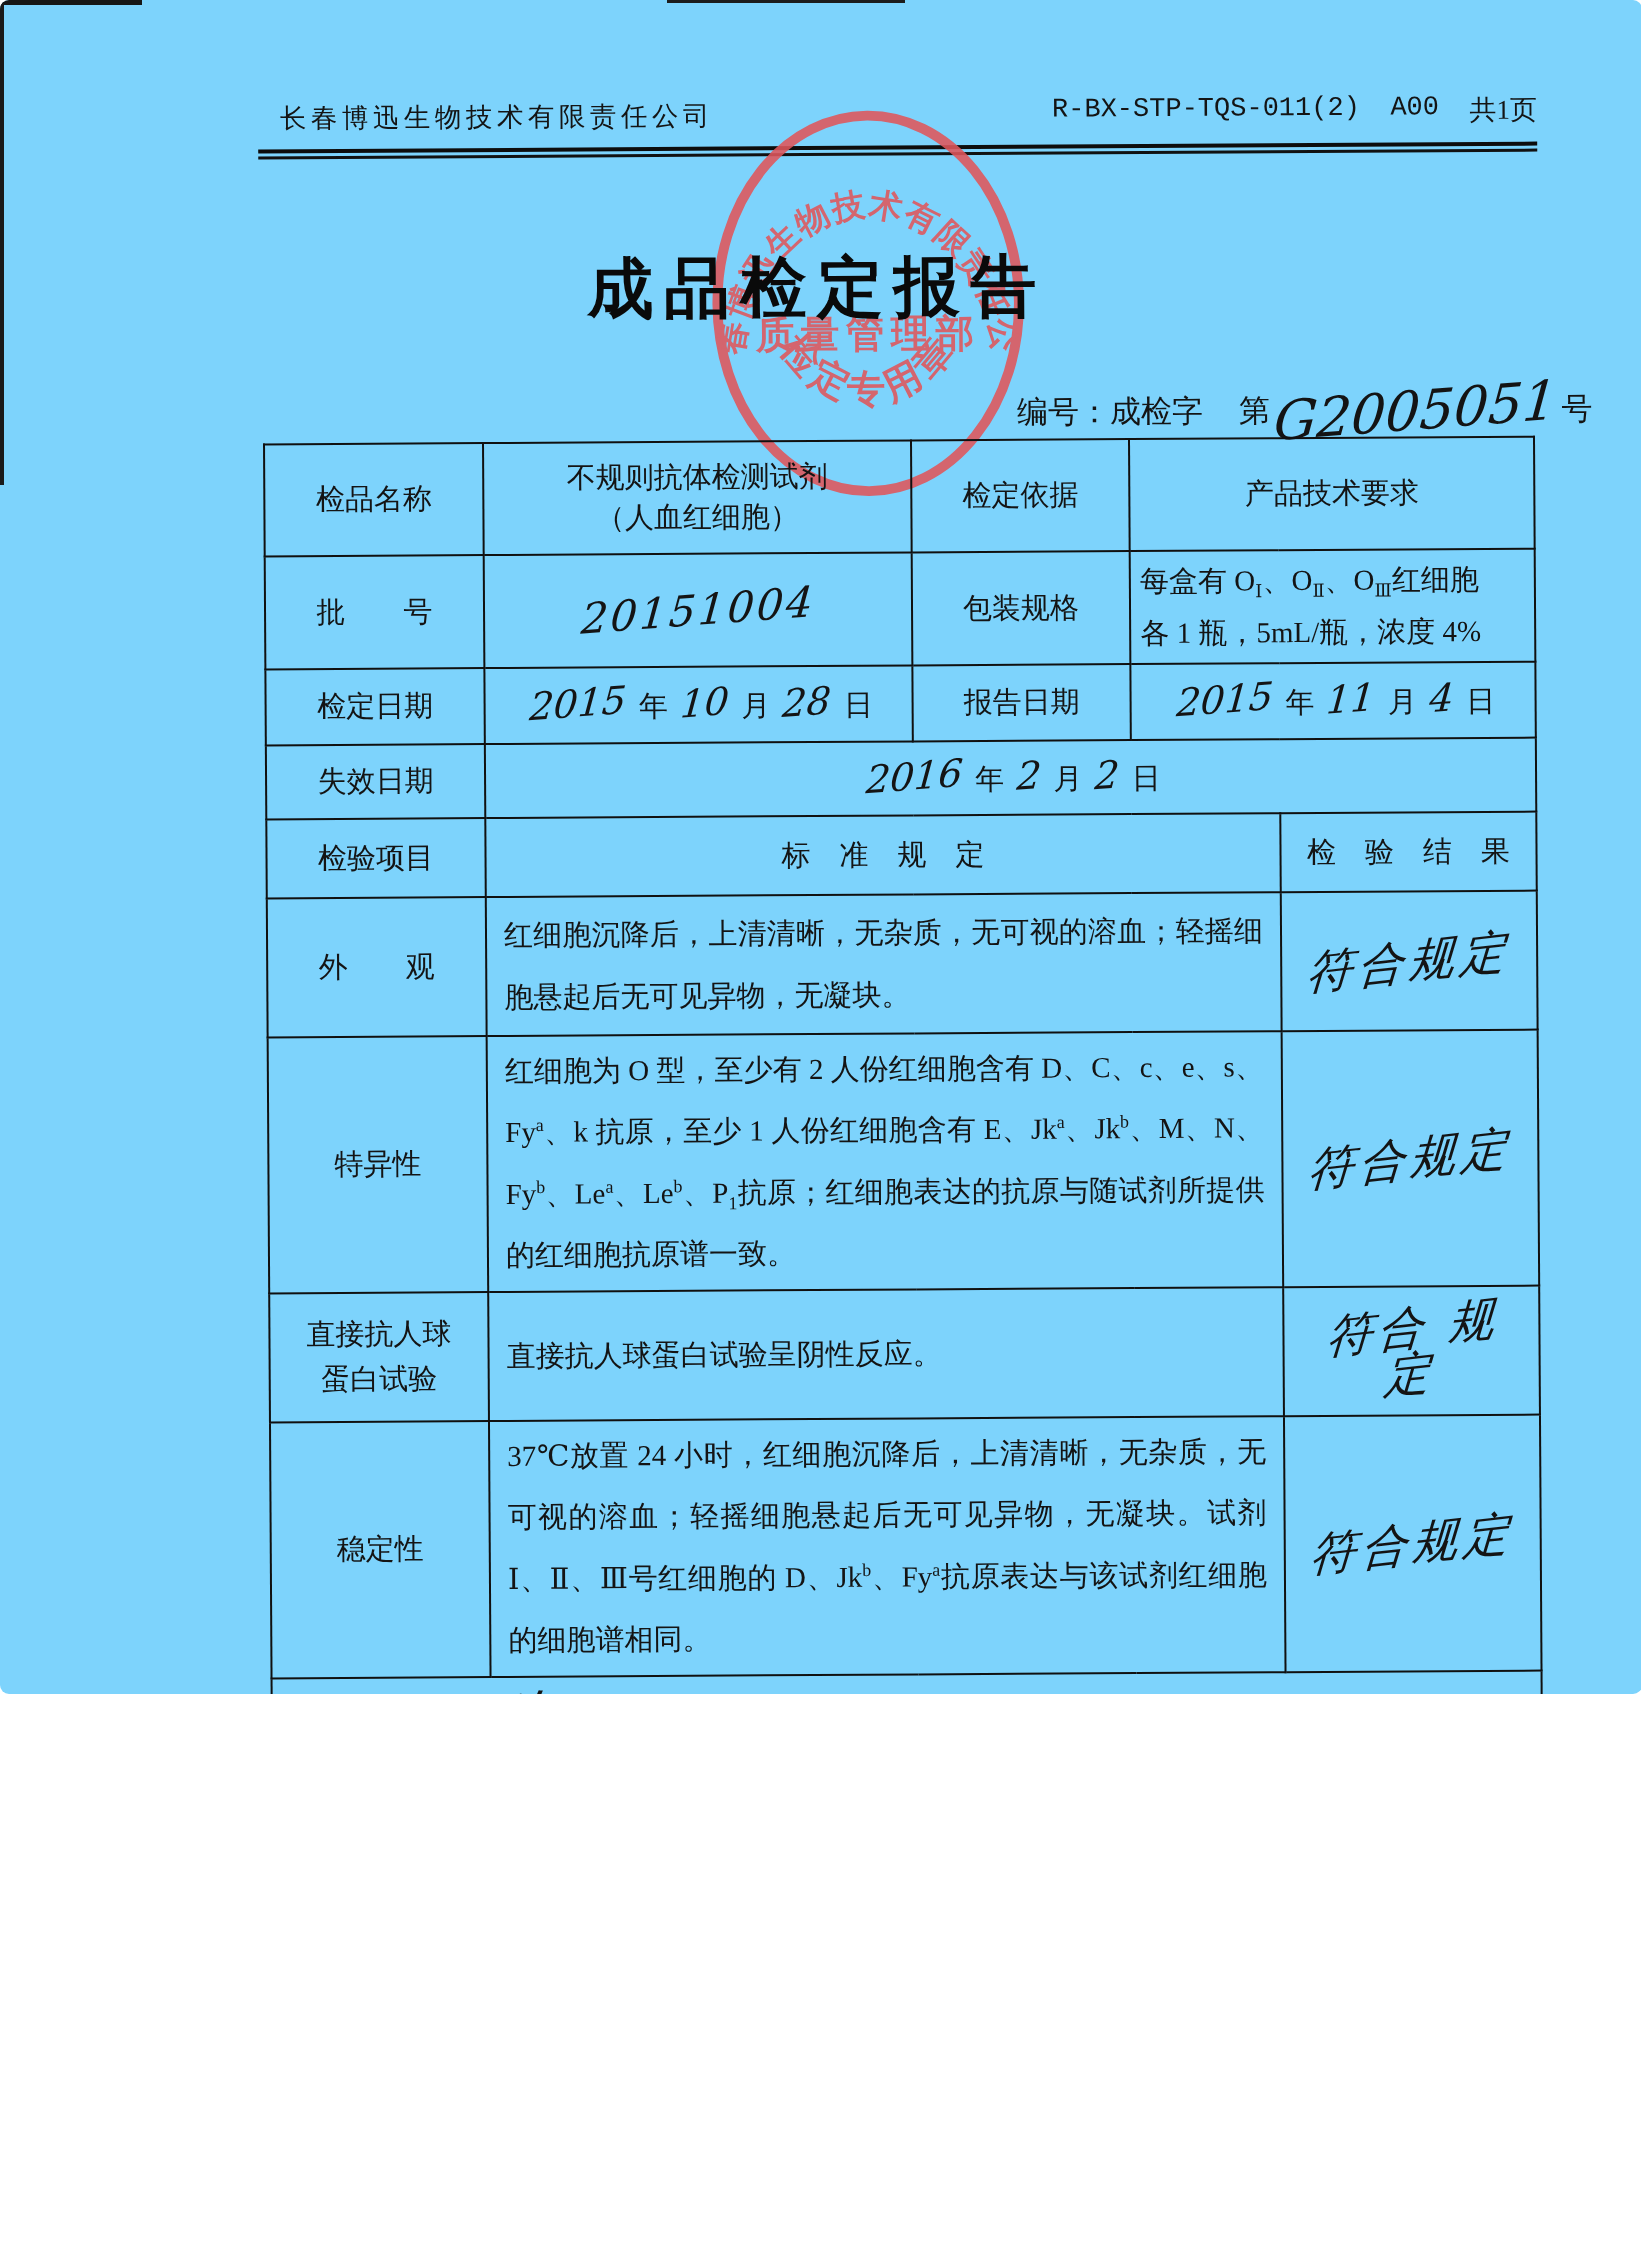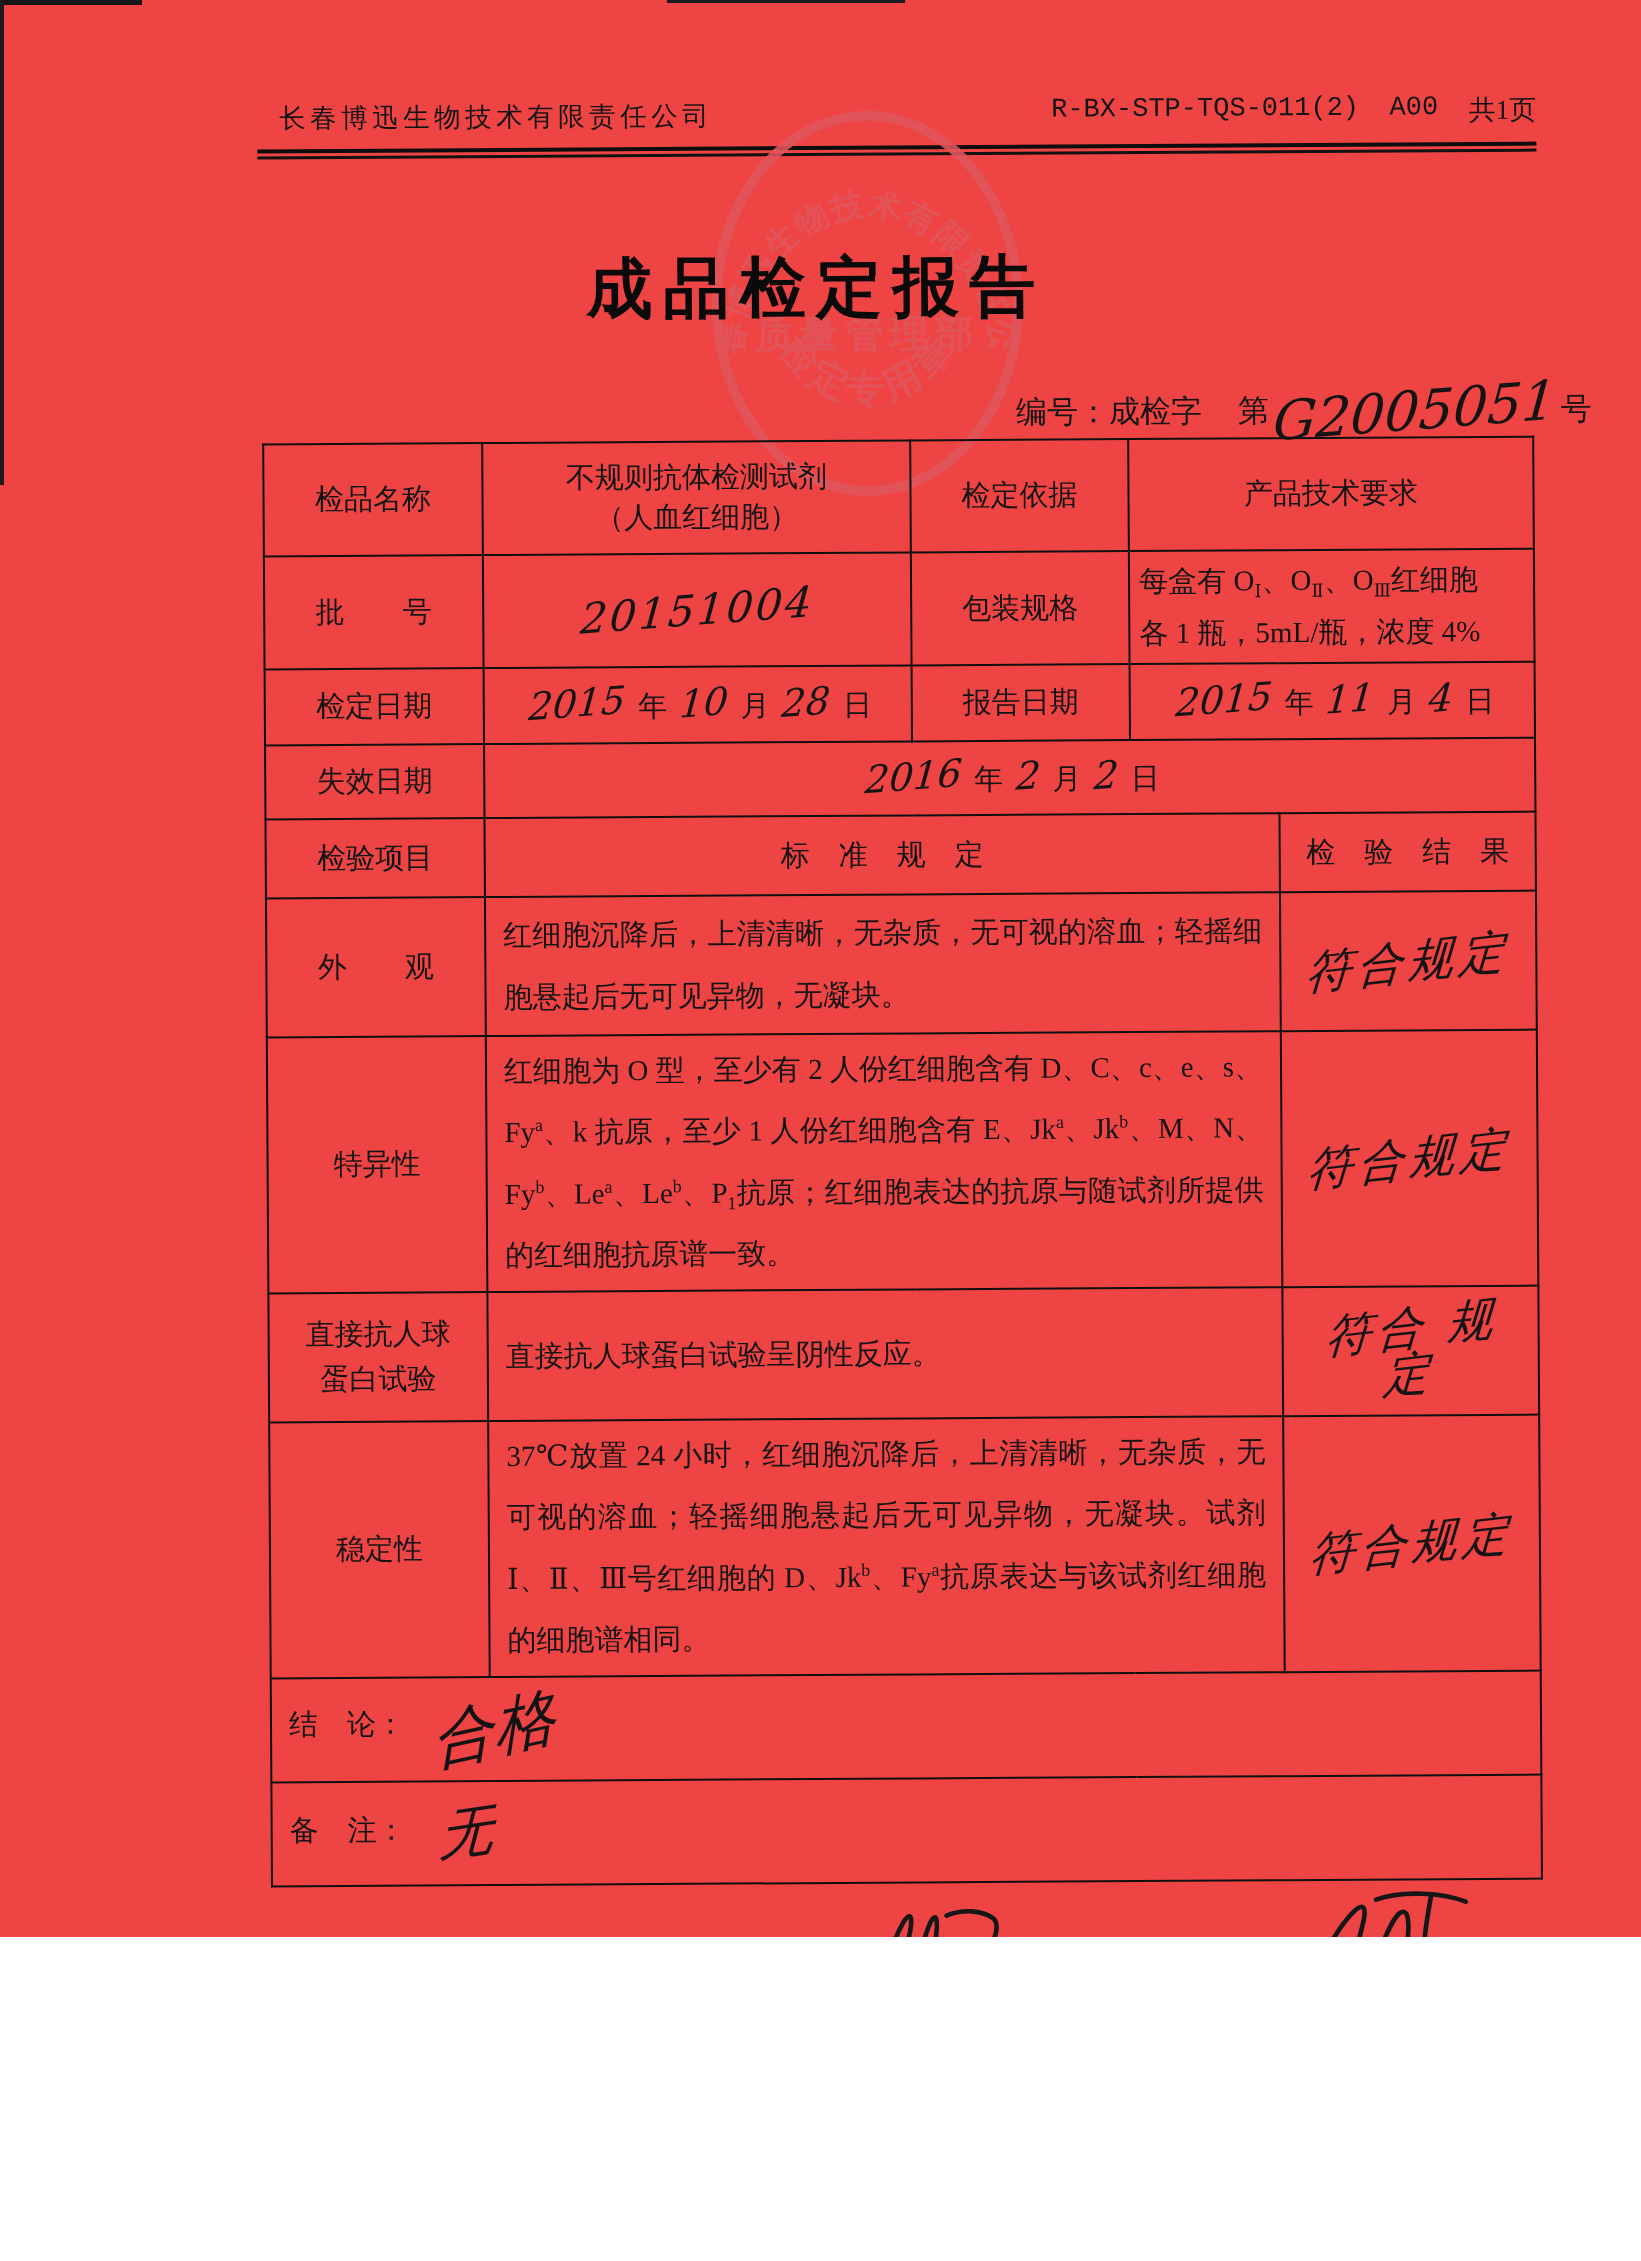--- a/index.html
+++ b/index.html
@@ -1,18 +1,18 @@
 <!DOCTYPE html>
 <html style="font-size:10.6px"><head>
 <meta charset="utf-8">
 <style>
   html,body{margin:0;padding:0;background:#ffffff;}
   .page{
-    position:relative;width:1642px;height:1937px;background:#ef4444;overflow:hidden;
-    font-family:"Liberation Serif","DejaVu Serif",serif;color:#141414;
+    position:relative;width:1642px;height:1694px;background:#7dd3fc;overflow:hidden;
+    font-family:"Liberation Serif","DejaVu Serif",serif;color:#141414;border-radius:9px;
   }
   .tilt{position:absolute;inset:0;transform:rotate(-0.35deg);transform-origin:50% 55%;}
   
   .edge-top{position:absolute;left:0;top:0;width:142px;height:4.6px;background:#161616;}
   .edge-top2{position:absolute;left:667px;top:0;width:238px;height:3.3px;background:#1c1c1c;}
   .edge-left{position:absolute;left:0;top:0;width:4px;height:485px;background:#1a1a1a;}
   
   .hdr-company{position:absolute;left:285px;top:98px;font-size:26.4px;letter-spacing:4.6px;white-space:nowrap;}
   .hdr-right{position:absolute;left:1057px;top:96px;width:485px;display:flex;justify-content:space-between;
     font-size:27px;font-family:"Liberation Mono","DejaVu Sans Mono",monospace;white-space:nowrap;}

